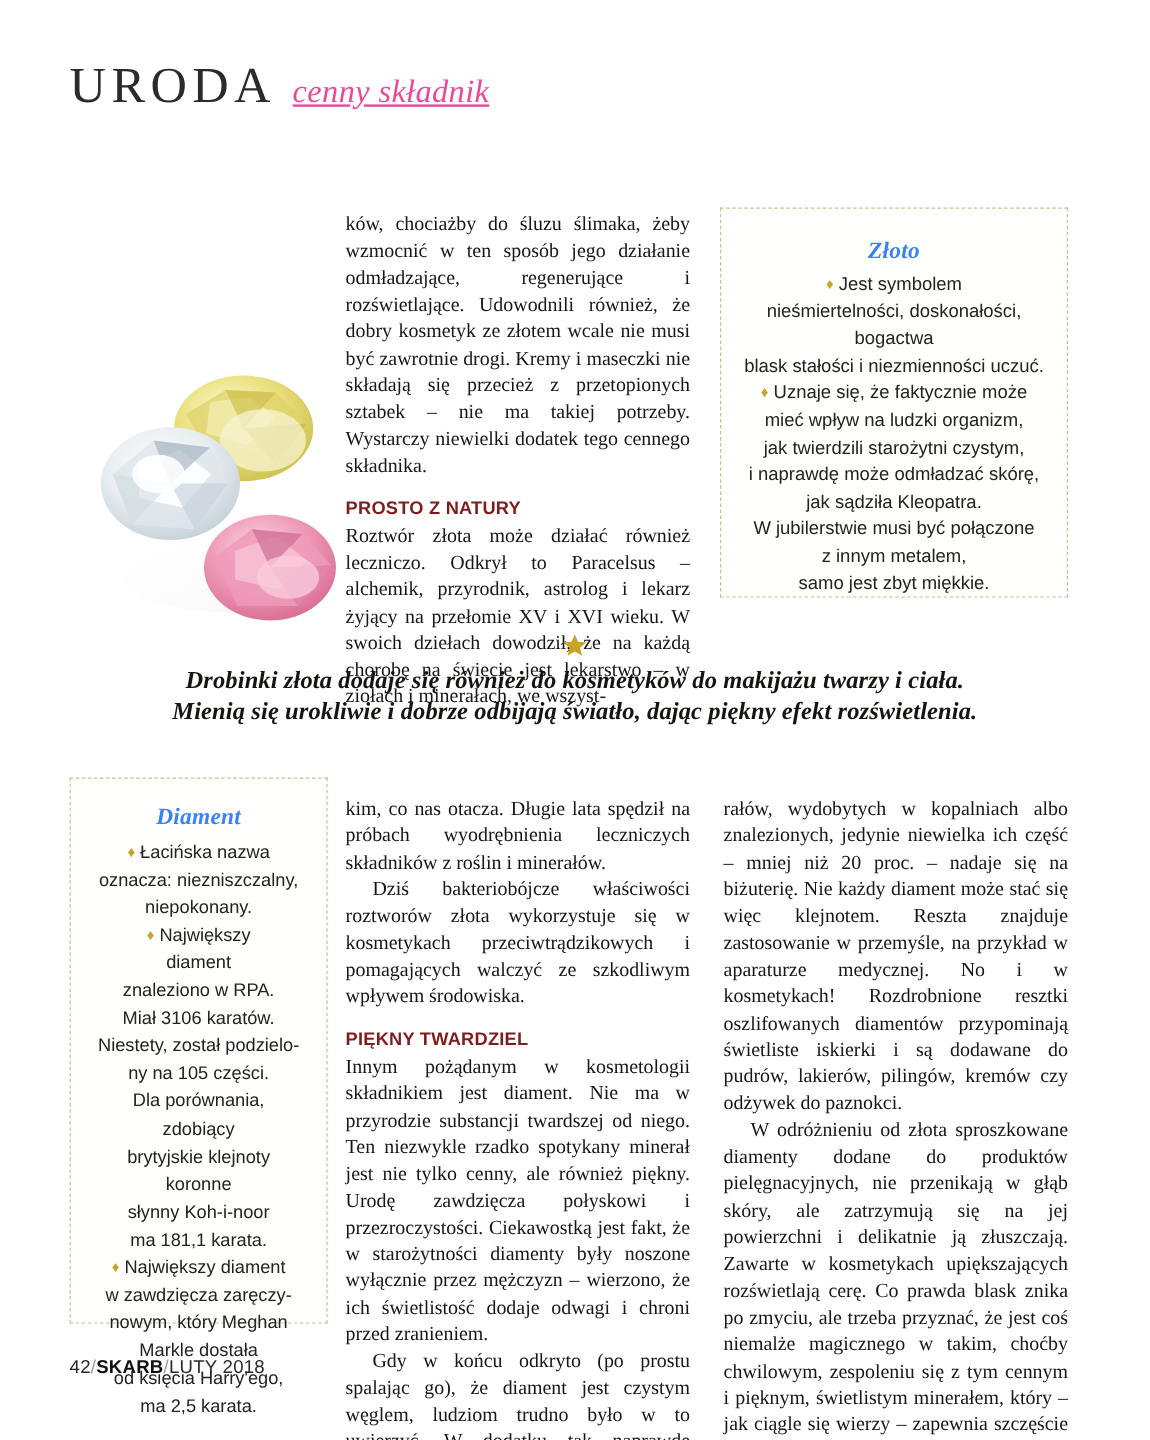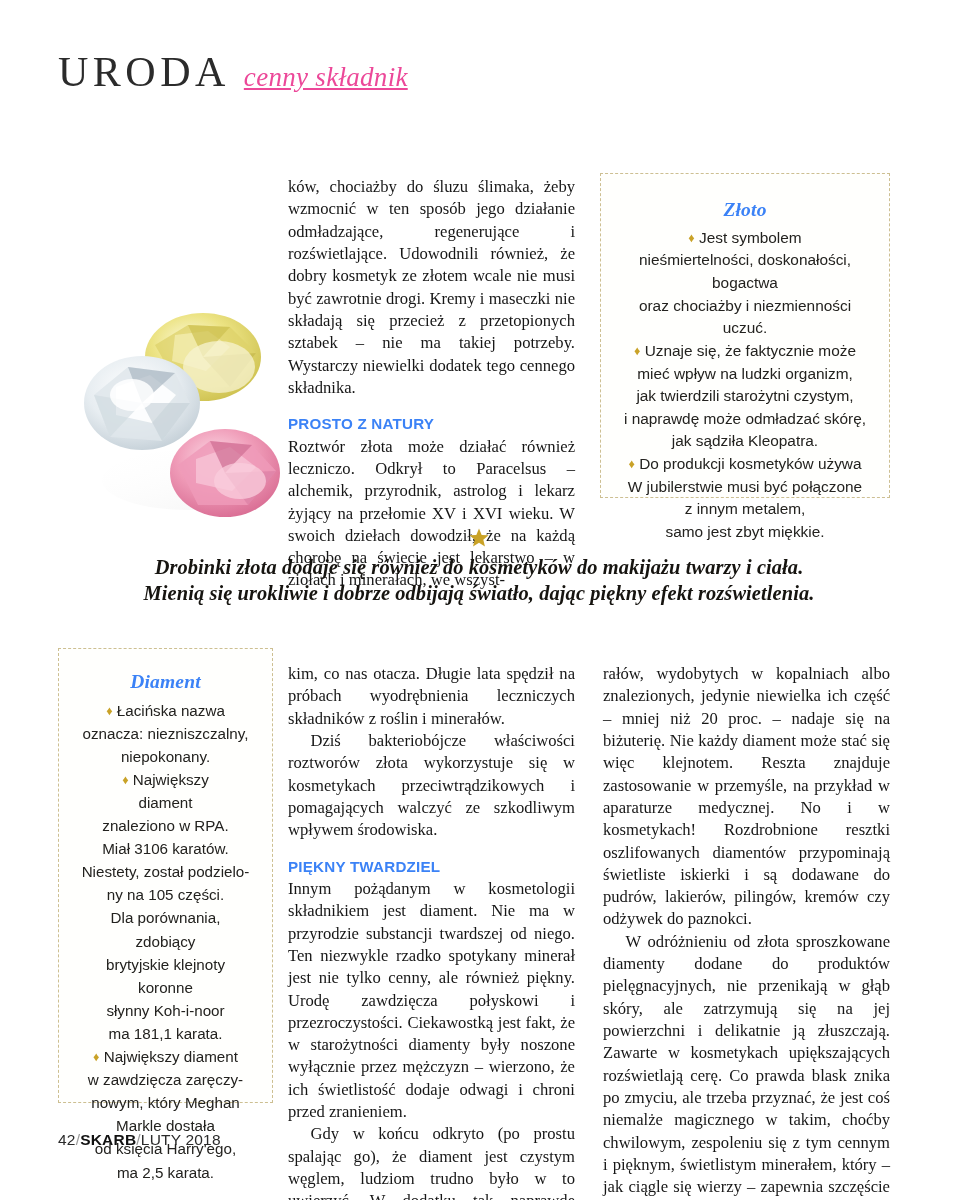--- a/index.html
+++ b/index.html
@@ -66,21 +66,21 @@
   .col p + p {
     text-indent: 1.35em;
   }
   .col p.noindent { text-indent: 0; }
 
   .section-head {
     font-family: "Liberation Sans", sans-serif;
     font-weight: bold;
     font-size: 15.2px;
     letter-spacing: 0.2px;
-    color: #3b82f6;
+    color: #7f1d1d;
     margin: 15px 0 1px 0;
     text-align: left;
   }
 
   #col-top-mid  { left: 288px; top: 176px;  width: 287px; }
   #col-bot-mid  { left: 288px; top: 663px;  width: 287px; }
   #col-bot-right{ left: 603px; top: 663px;  width: 287px; }
 
   
   .factbox {
@@ -234,27 +234,26 @@
   <div class="section-head">PROSTO Z NATURY</div>
   <p class="noindent">Roztwór złota może działać również leczniczo. Odkrył to Paracelsus – alchemik, przyrodnik, astrolog i lekarz żyjący na przełomie XV i XVI wieku. W swoich dziełach dowodził, że na każdą chorobę na świecie jest lekarstwo – w ziołach i minerałach, we wszyst-</p>
 </div>
 
 <div class="factbox" id="box-zloto">
   <div class="fb-title">Złoto</div>
   <div class="fb-body">
     <div><span class="bullet">♦</span> Jest symbolem</div>
     <div>nieśmiertelności, doskonałości,</div>
     <div>bogactwa</div>
-    <div>oraz chociażby i niezmienności uczuć.</div>
+    <div>blask stałości i niezmienności uczuć.</div>
     <div><span class="bullet">♦</span> Uznaje się, że faktycznie może</div>
     <div>mieć wpływ na ludzki organizm,</div>
     <div>jak twierdzili starożytni czystym,</div>
     <div>i naprawdę może odmładzać skórę,</div>
     <div>jak sądziła Kleopatra.</div>
-    <div><span class="bullet">♦</span> Do produkcji kosmetyków używa</div>
     <div>W jubilerstwie musi być połączone</div>
     <div>z innym metalem,</div>
     <div>samo jest zbyt miękkie.</div>
   </div>
 </div>
 
 <div class="pullquote">
   <svg class="pq-star" viewBox="0 0 24 24">
     <path d="M12 1.6 L14.9 8.6 L22.4 9.1 L16.7 14.0 L18.5 21.3 L12 17.3 L5.5 21.3 L7.3 14.0 L1.6 9.1 L9.1 8.6 Z" fill="#c9a227"></path>
   </svg>

